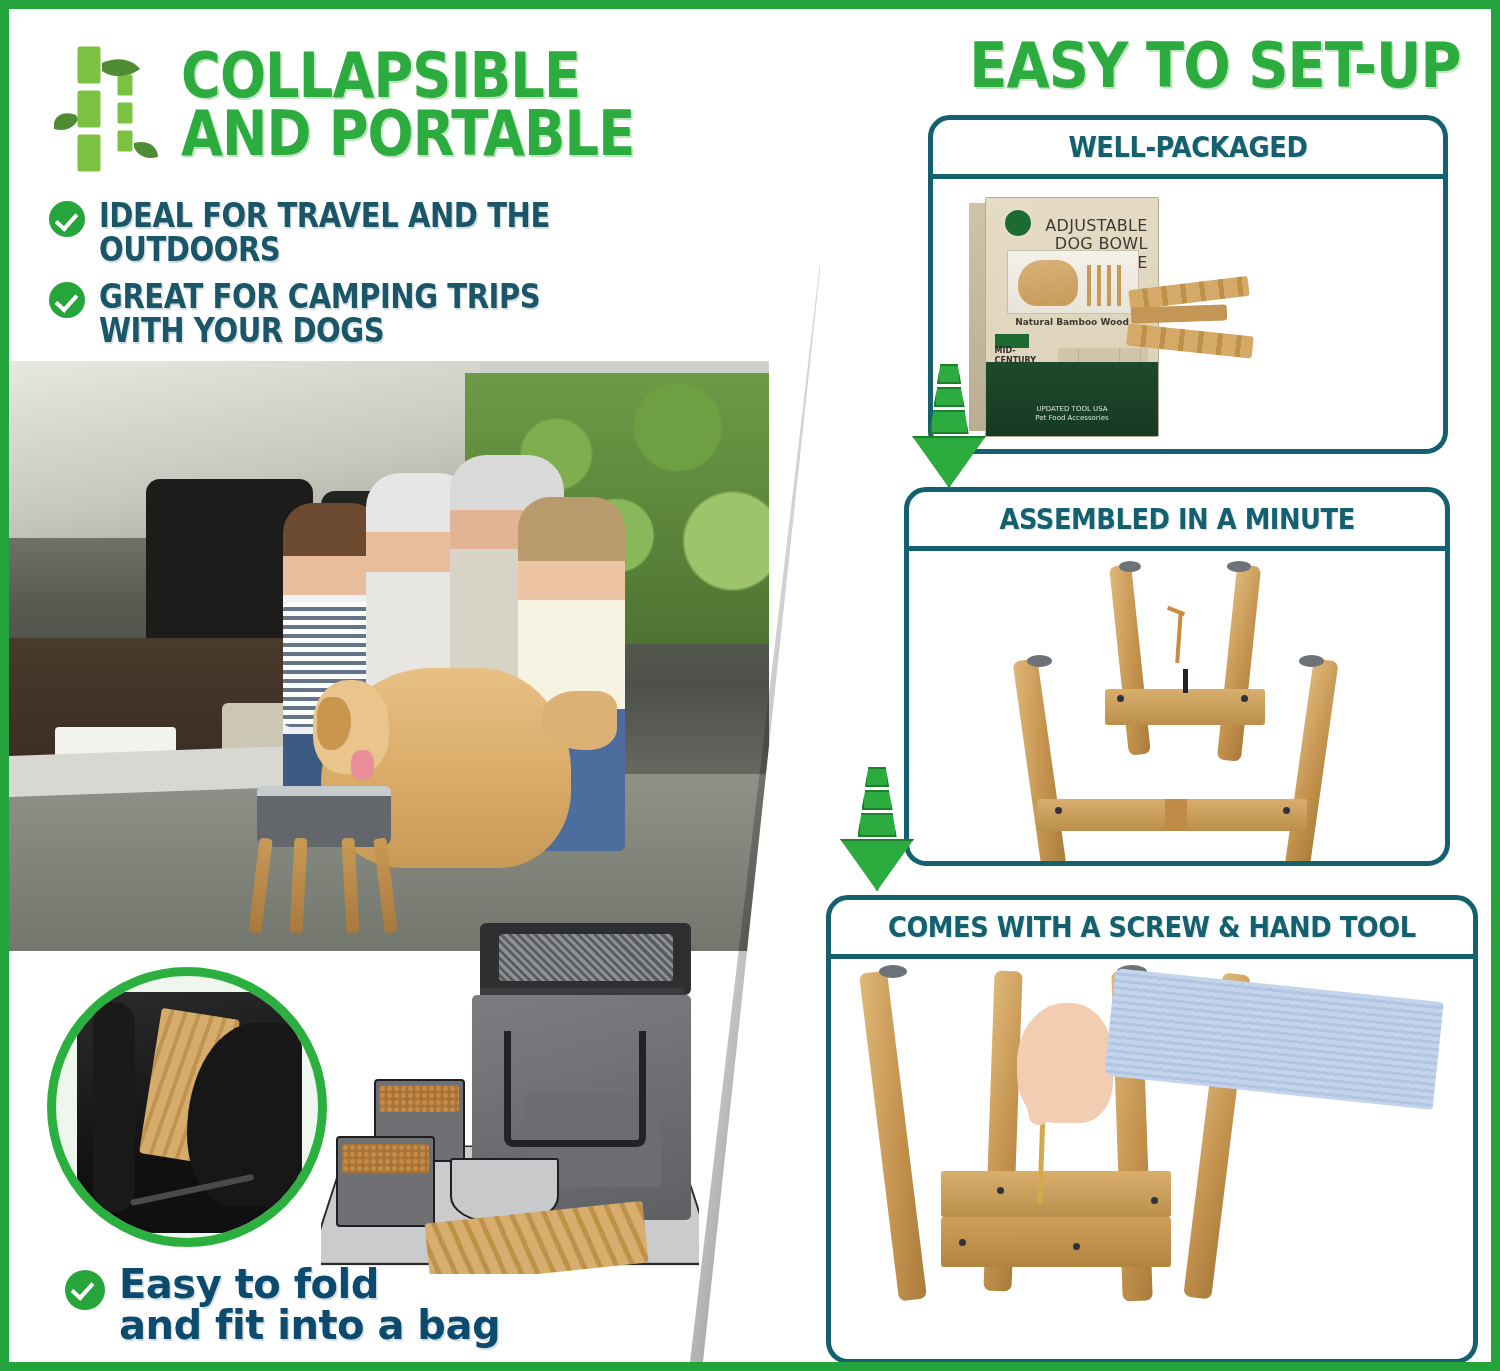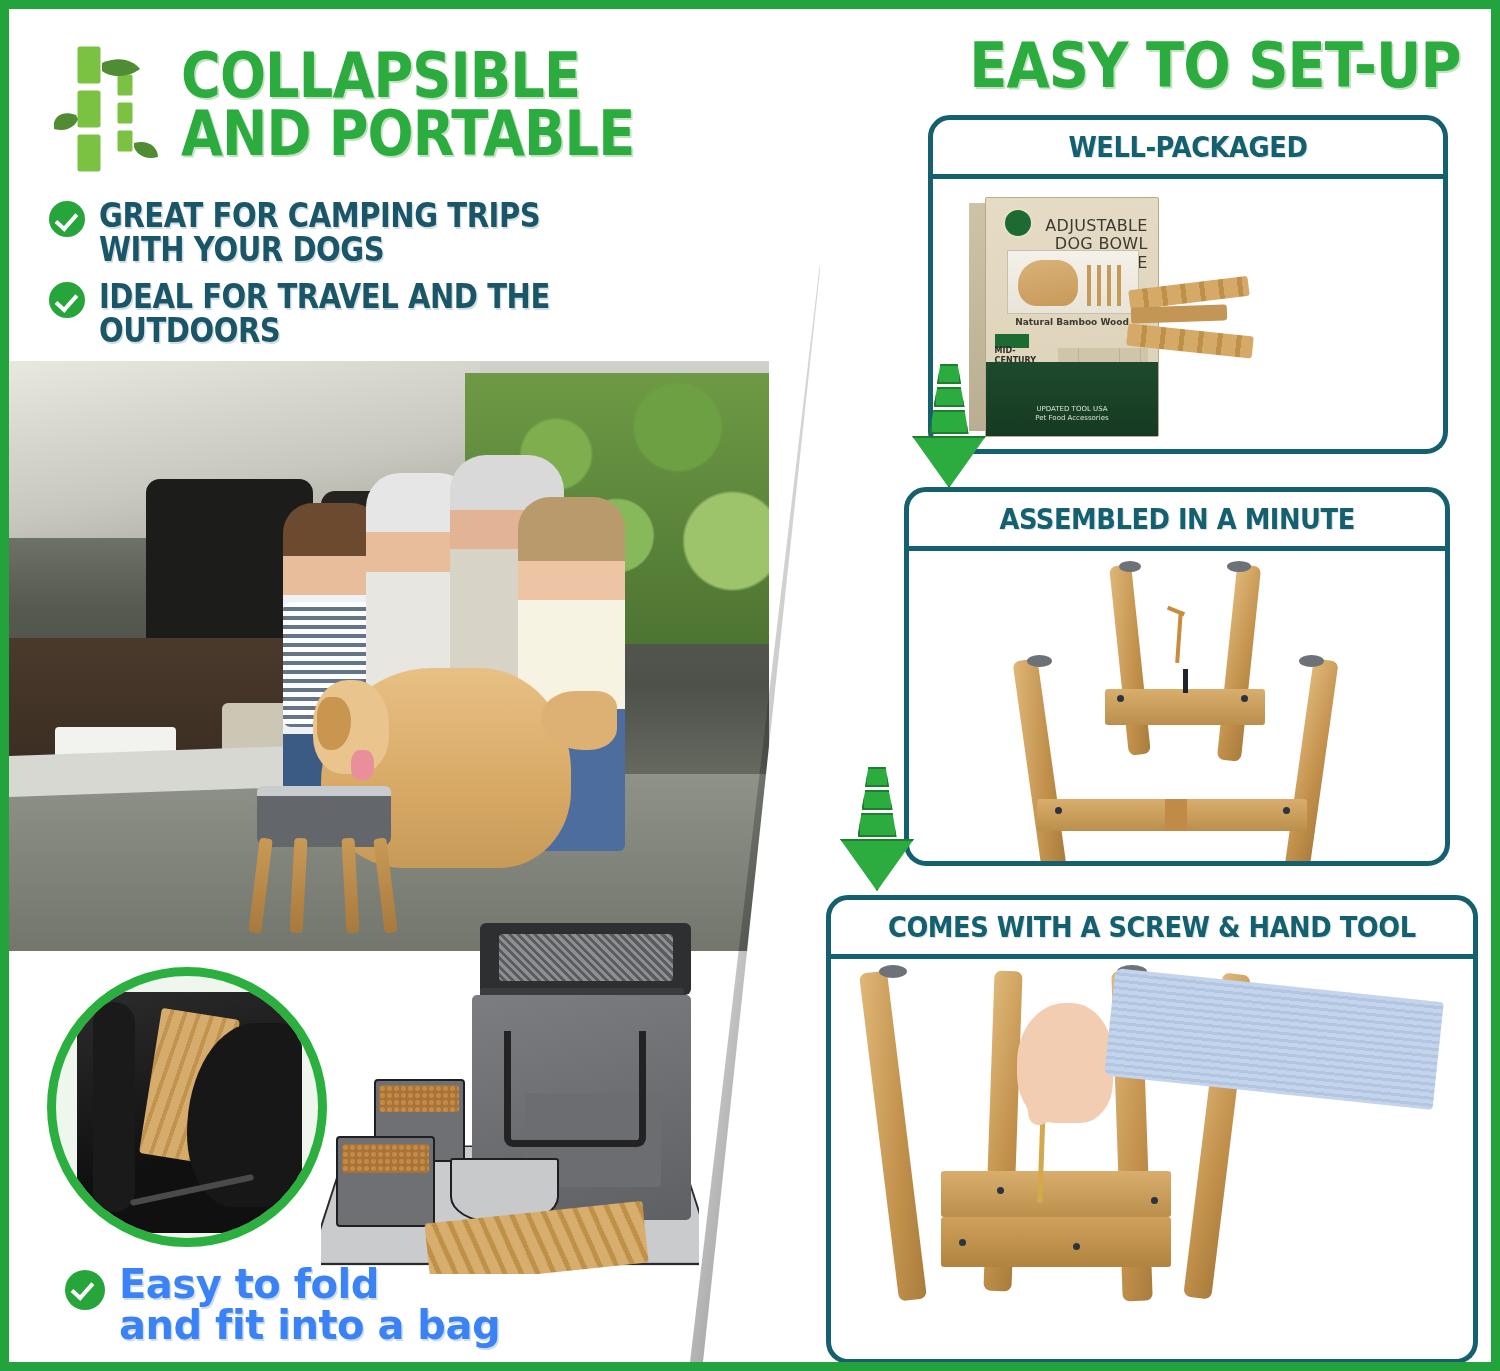--- a/index.html
+++ b/index.html
@@ -113,21 +113,21 @@
   .tote-pocket{position:absolute;right:10%;top:50%;width:36%;height:26%;background:#6b6d70;border-radius:4px;}
   .cont{position:absolute;background:#6e7073;border:2px solid #1f1f21;border-radius:4px;}
   .food{position:absolute;left:4%;top:6%;width:92%;height:34%;
      background:radial-gradient(circle,#c58a45 0 2px,transparent 3px) 0 0/7px 7px,#a87338;border-radius:3px;}
   .bowl-collapse{position:absolute;left:34%;bottom:14%;width:28%;height:17%;background:#c7c9cb;border:2px solid #1f1f21;border-radius:3px 3px 40% 40%;}
   .wood-fold{position:absolute;left:28%;bottom:0%;width:58%;height:17%;
      background:repeating-linear-gradient(72deg,#d8ae6e 0 10px,#bf9048 10px 15px);transform:rotate(-6deg);border-radius:4px;}
 
   .caption{position:absolute;left:56px;top:1255px;width:560px;display:flex;align-items:flex-start;z-index:20;}
   .caption .ctxt{font-family:"DejaVu Sans",sans-serif;font-weight:bold;font-size:40px;line-height:1.03;
-     color:#3b82f6;letter-spacing:-.5px;text-shadow:1.5px 1.5px 0 rgba(120,160,175,.35);}
+     color:#0c4a6e;letter-spacing:-.5px;text-shadow:1.5px 1.5px 0 rgba(120,160,175,.35);}
 
   
   .step{position:absolute;z-index:15;}
   .step-label{position:relative;border:5px solid #14606f;border-radius:22px 22px 0 0;
      border-bottom:5px solid #14606f;height:54px;display:flex;align-items:center;justify-content:center;
      font-family:"DejaVu Sans",sans-serif;font-weight:bold;font-size:28px;color:#14606f;letter-spacing:-.5px;
      text-shadow:1.2px 1.2px 0 rgba(120,160,175,.3);background:#fff;}
   .step-label span{display:inline-block;transform:scaleX(.92);}
   .step-body{position:relative;border:5px solid #14606f;border-top:none;border-radius:0 0 22px 22px;background:#fff;overflow:hidden;}
 
@@ -257,25 +257,25 @@
     </svg>
 
     <div class="head-left">
       <div class="l1">COLLAPSIBLE</div>
       <div class="l2">AND PORTABLE</div>
     </div>
 
     <div class="bullets">
       <div class="bullet">
         <div class="chk"></div>
-        <div class="btxt" style="max-width:600px"><span>GREAT FOR CAMPING TRIPS WITH YOUR DOGS</span></div>
+        <div class="btxt"><span>IDEAL FOR TRAVEL AND THE OUTDOORS</span></div>
       </div>
       <div class="bullet">
         <div class="chk"></div>
-        <div class="btxt"><span>IDEAL FOR TRAVEL AND THE OUTDOORS</span></div>
+        <div class="btxt" style="max-width:600px"><span>GREAT FOR CAMPING TRIPS WITH YOUR DOGS</span></div>
       </div>
     </div>
 
     <div class="caption">
       <div class="chk" style="width:40px;height:40px;margin-top:6px"></div>
       <div class="ctxt">
         <div>Easy to fold</div>
         <div>and fit into a bag</div>
       </div>
     </div>

